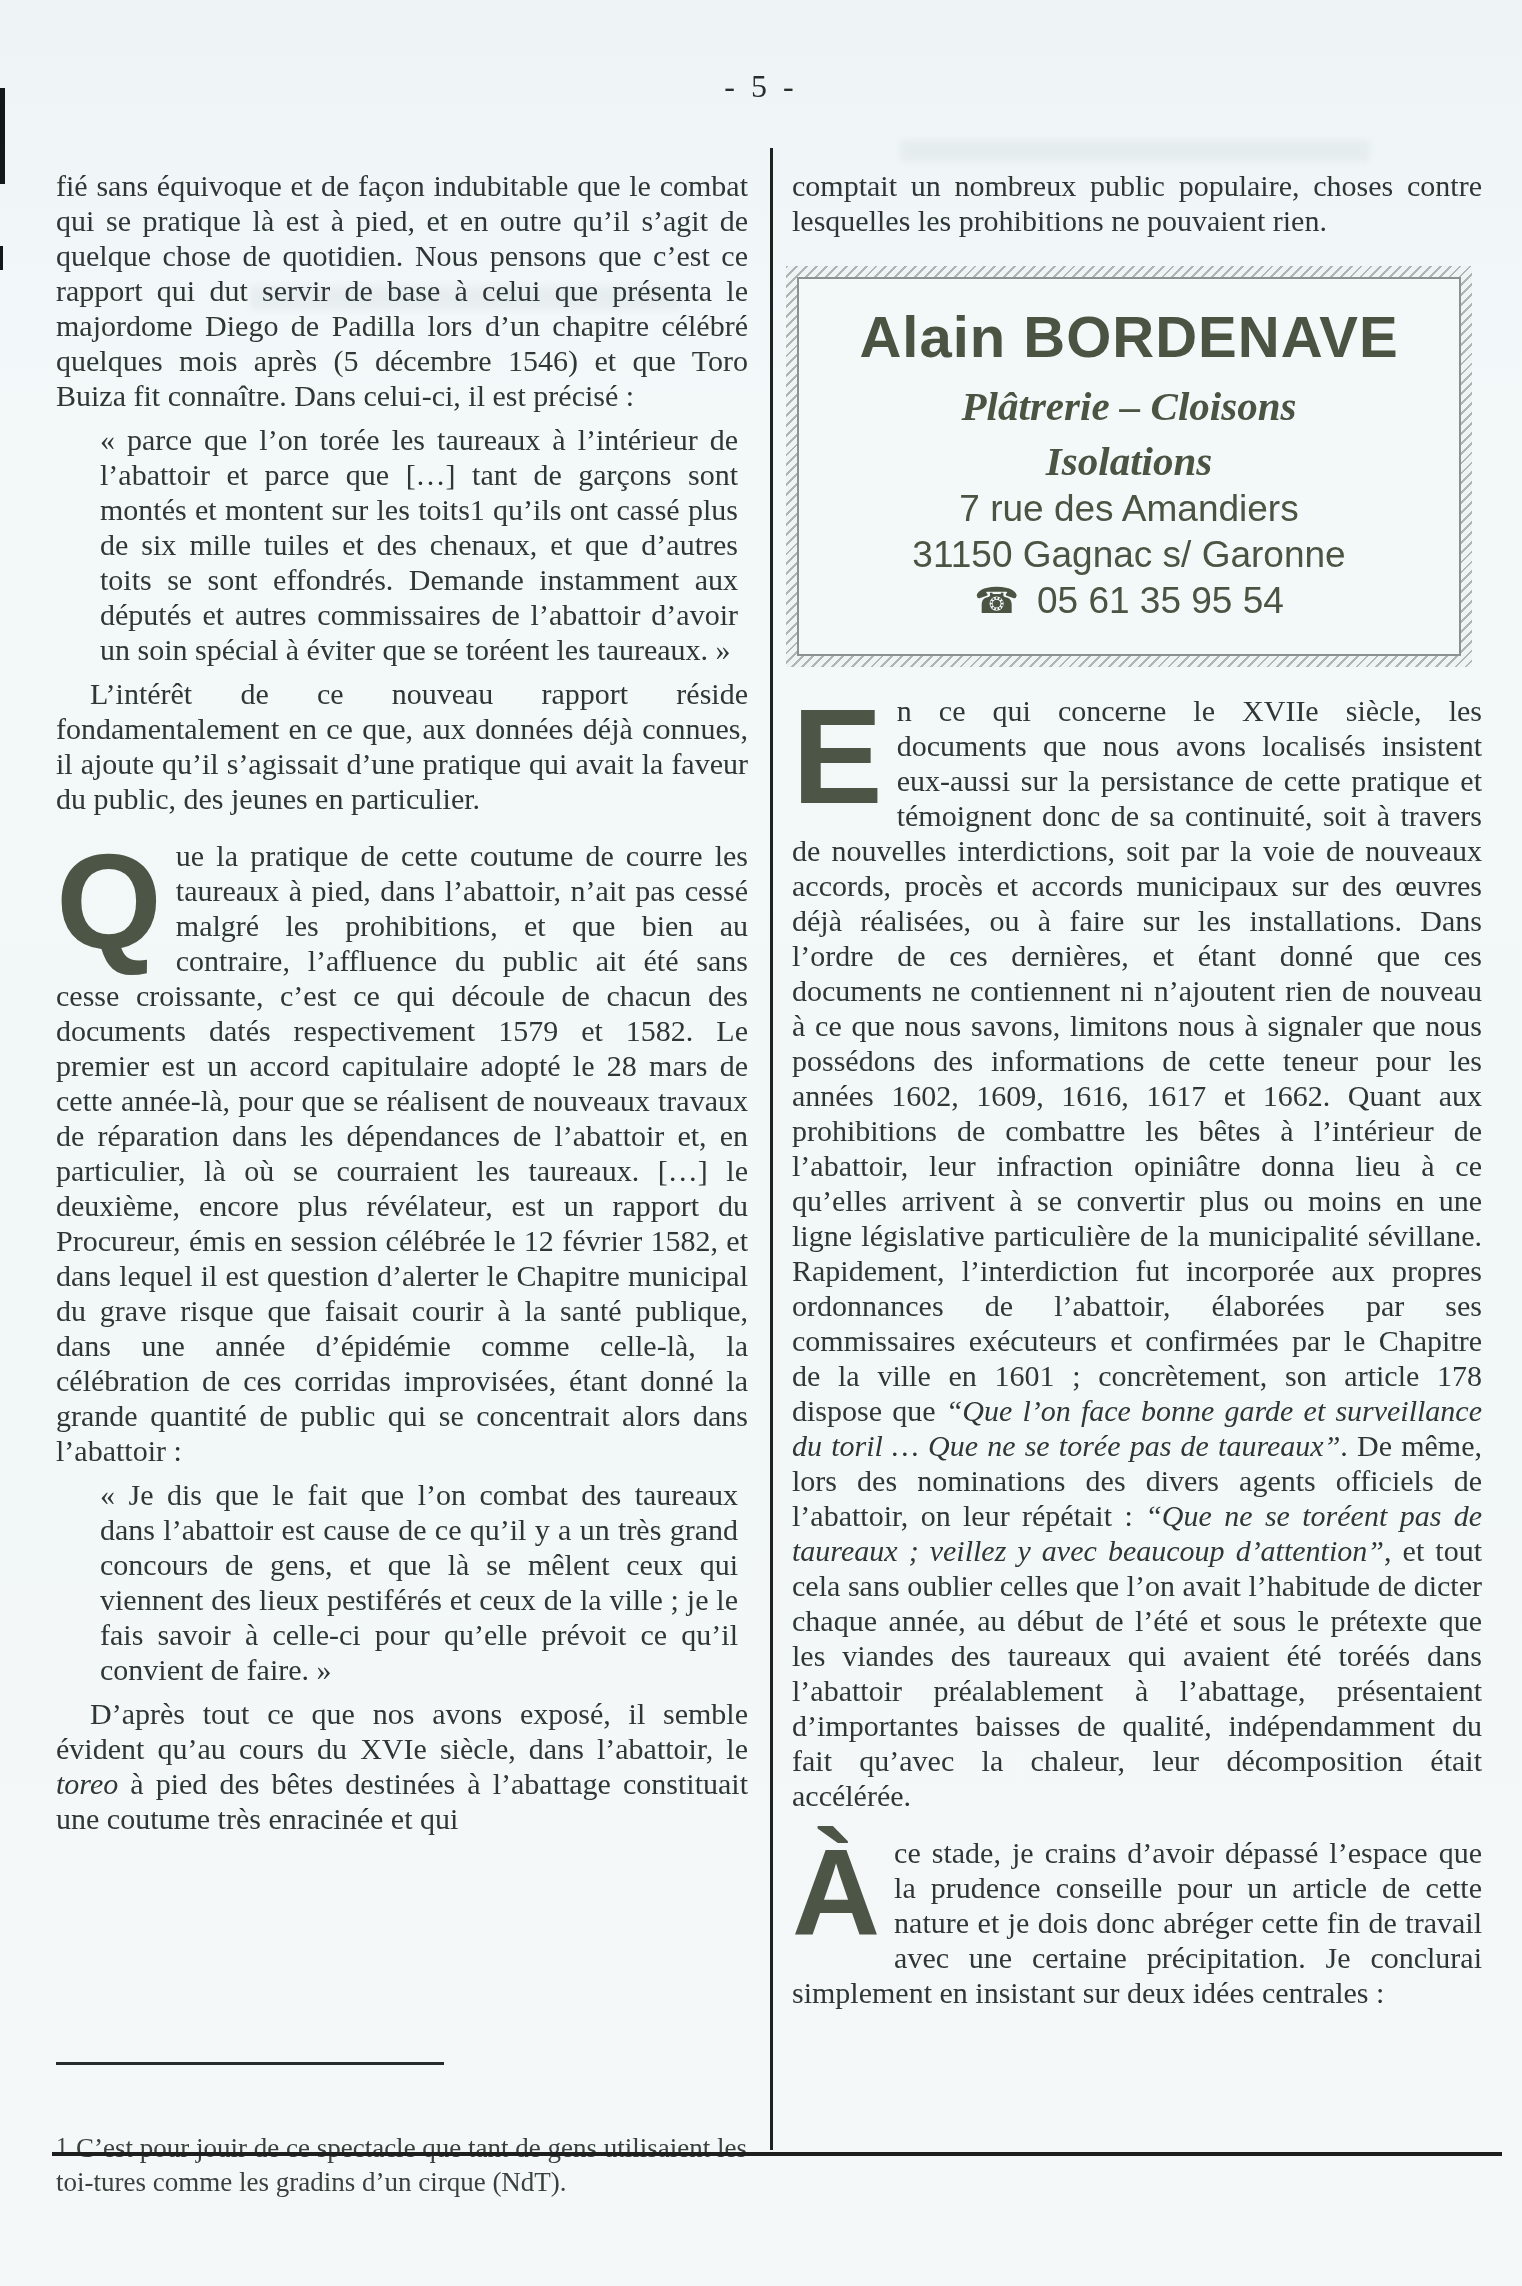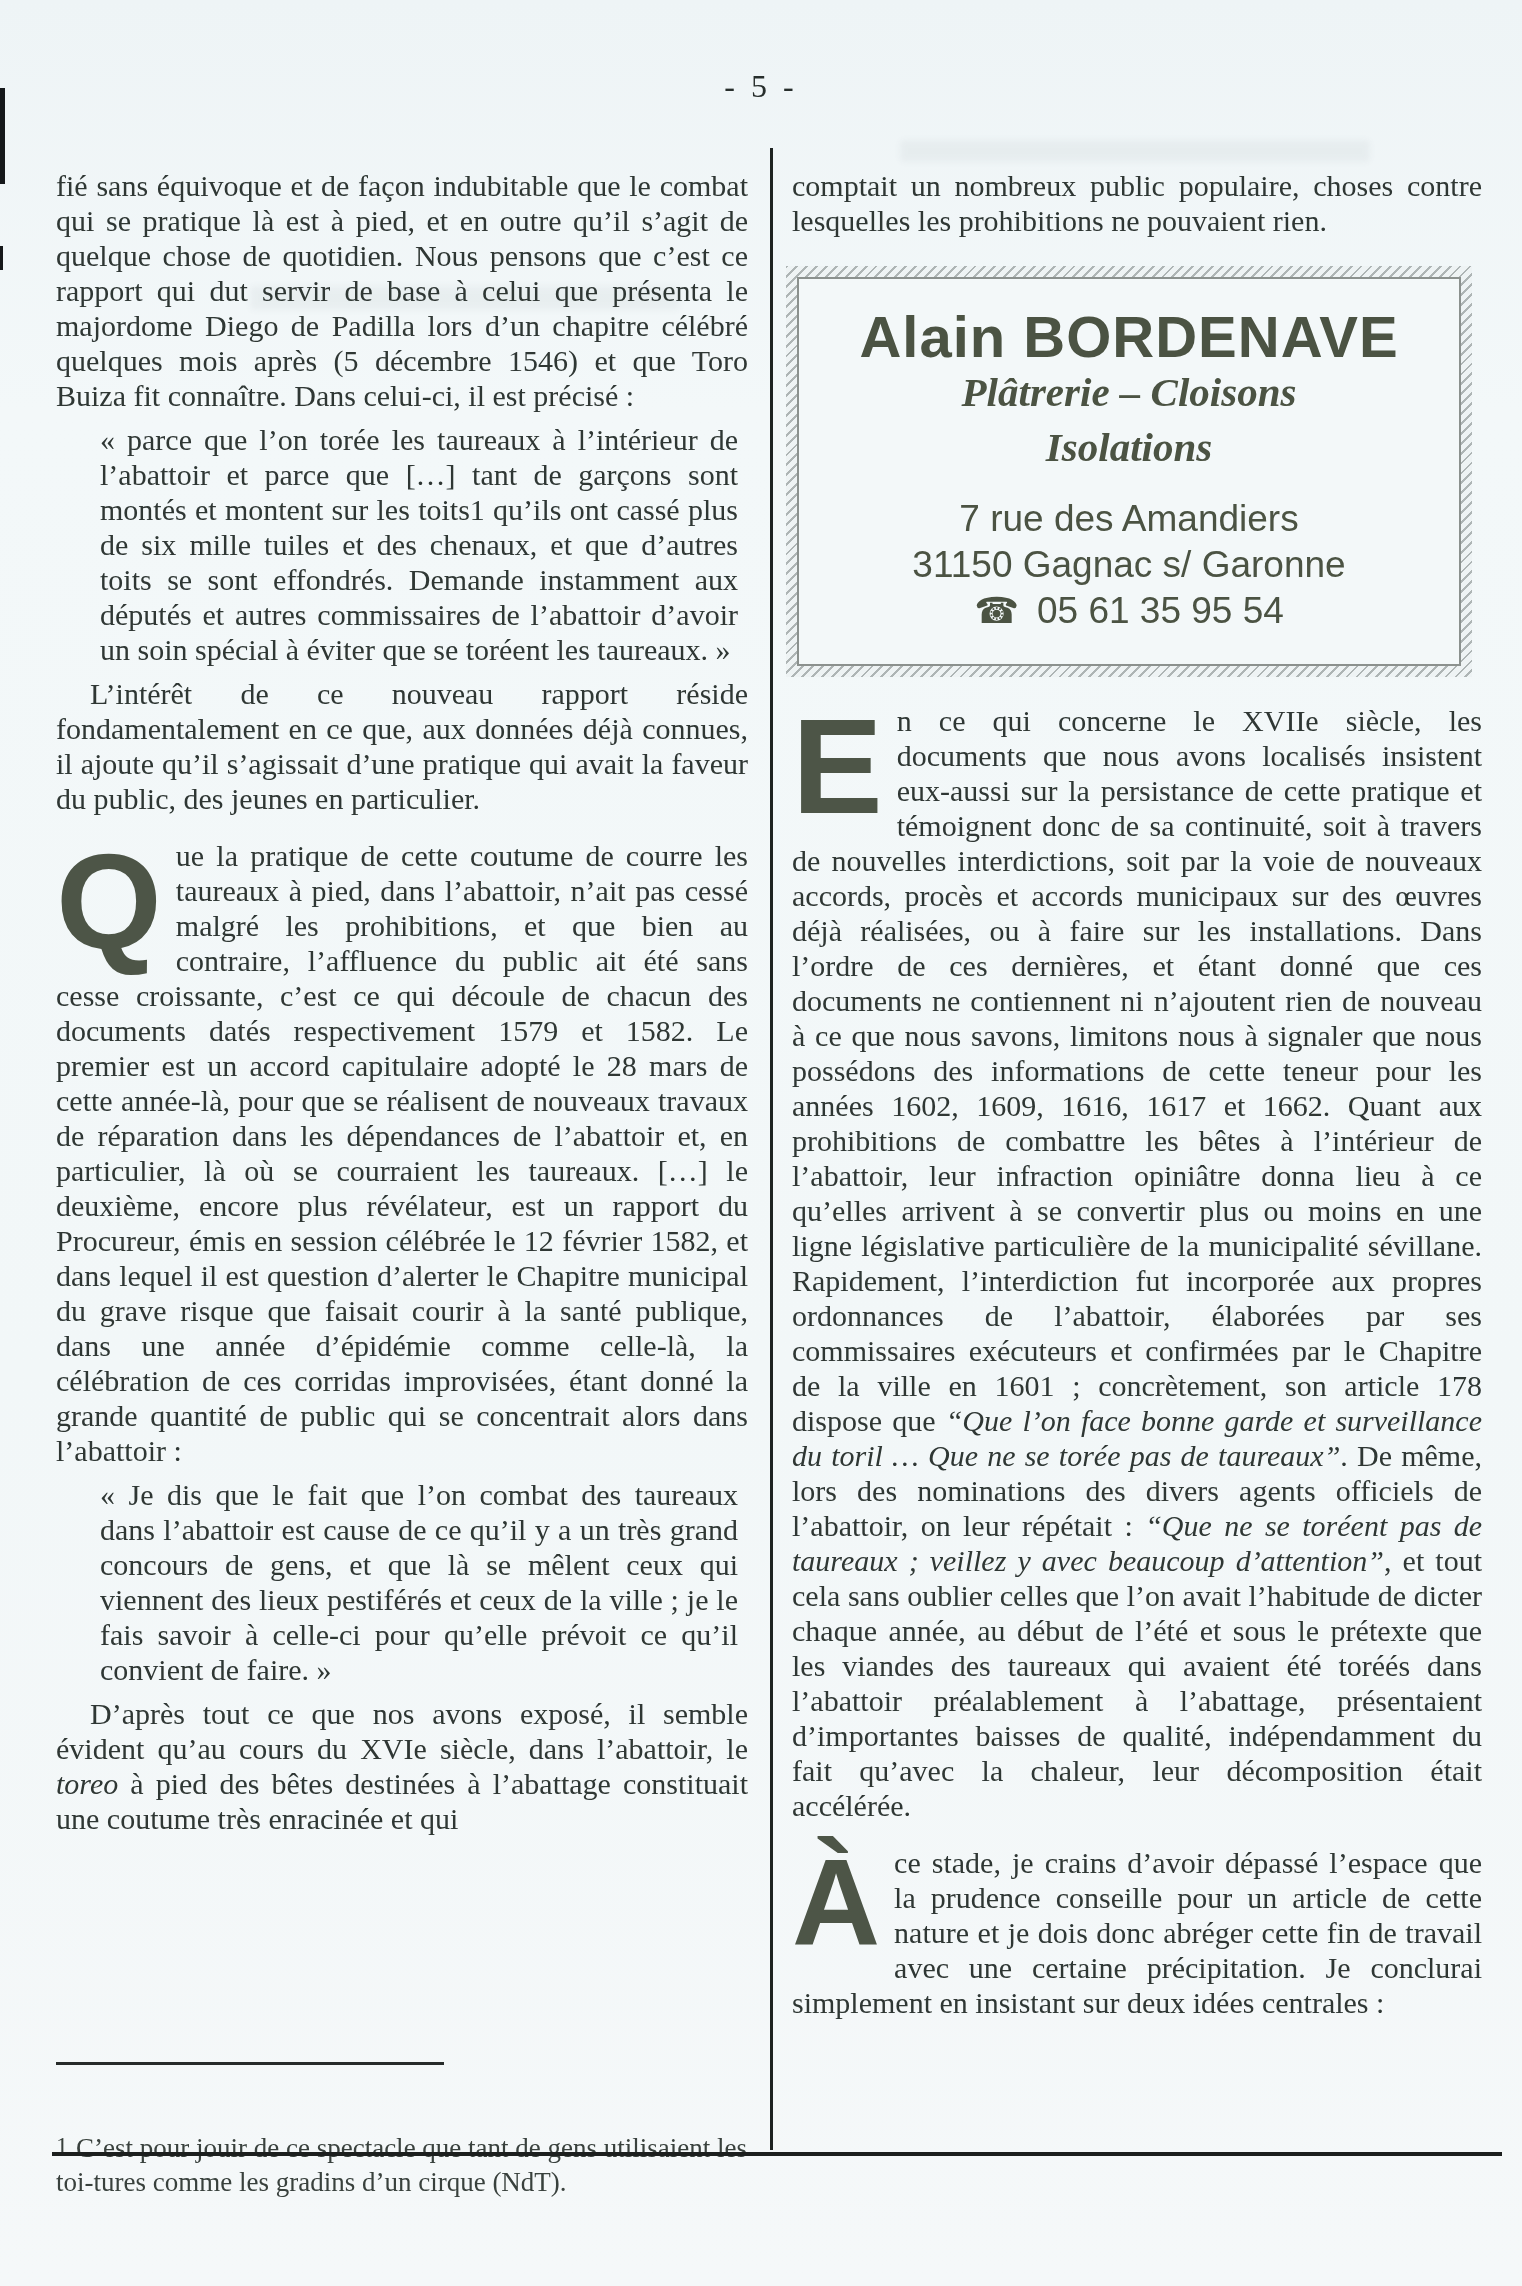--- a/index.html
+++ b/index.html
@@ -31,23 +31,23 @@
   .dropcap{float:left;font-family:"Liberation Sans",sans-serif;font-weight:bold;
            font-size:136px;line-height:0.78;color:#4d5547;margin:10px 14px 0 0;}
   .dropcap.acc{font-size:122px;line-height:0.86;margin-top:6px;}
   
   .ad-outer{margin:28px 0 26px -6px;width:664px;padding:11px;
             background:repeating-linear-gradient(135deg,#aeb5b5 0 2px,#eef3f4 2px 7px);}
   .ad-inner{background:#f3f8f9;border:2px solid #8b918e;padding:28px 8px 30px;
             text-align:center;color:#4b5343;}
   .ad-name{font-family:"Liberation Sans",sans-serif;font-weight:bold;font-size:58px;
            letter-spacing:1px;line-height:1.05;}
-  .ad-line{font-weight:bold;font-style:italic;font-size:41px;line-height:1.2;margin-top:0;}
+  .ad-line{font-weight:bold;font-style:italic;font-size:41px;line-height:1.2;margin-top:14px;}
   .ad-line2{margin-top:6px;}
-  .ad-addr{font-family:"Liberation Sans",sans-serif;font-size:37px;line-height:46px;margin-top:24px;}
+  .ad-addr{font-family:"Liberation Sans",sans-serif;font-size:37px;line-height:46px;}
   .ad-phone{font-family:"Liberation Sans",sans-serif;font-size:37px;line-height:46px;}
   .phone-ico{font-size:36px;margin-right:18px;}
   
   .footnote-rule{position:absolute;left:56px;top:2062px;width:388px;height:3px;background:#272b2a;}
   .footnote{position:absolute;left:56px;top:2080px;width:704px;font-size:27px;
             line-height:34px;color:#39413d;text-align:justify;margin-top:48px;}
   .fn-mark{font-size:24px;vertical-align:4px;margin-right:8px;}
 </style>
 </head>
 <body>

